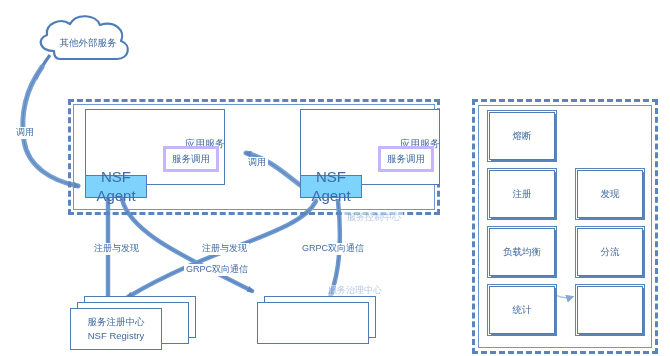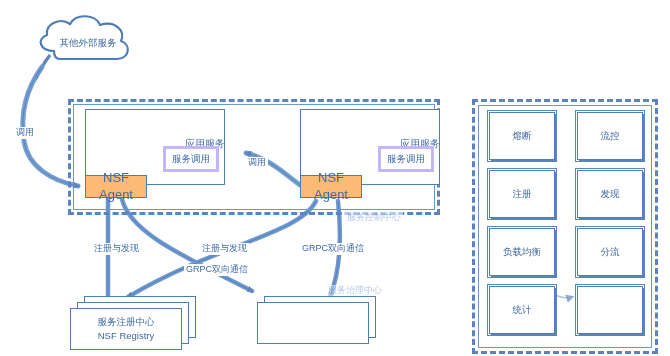--- a/index.html
+++ b/index.html
@@ -25,21 +25,21 @@
   }
   .inner-rule{
     position:absolute;box-sizing:border-box;border:1px solid #6d96cc;
   }
 
   
   .app-box{border:1.5px solid #4e7cb5;}
   .app-title{position:absolute;left:0;right:0;top:38px;text-align:right;font-size:10px;color:#41689e;}
 
   .svc-call{font-size:9.5px;}
-  .agent{font-size:13px;background:#fdba74;border:1px solid #4e7cb5;}
+  .agent{font-size:15px;background:#7dd3fc;border:1px solid #4e7cb5;}
 
   
   .stack{position:absolute;}
   .stack .card{position:absolute;background:#fff;border:1px solid #4e7cb5;box-sizing:border-box;}
   .stack .card.front{display:flex;align-items:center;justify-content:center;text-align:center;}
   .stack .card .t{font-size:9.5px;line-height:1.45;color:#41689e;}
 
   
   .cap{
     position:absolute;background:#fff;box-sizing:border-box;
@@ -141,38 +141,37 @@
 
   <div class="elabel" style="left:92px;top:234px;">注册与发现</div>
   <div class="elabel" style="left:200px;top:234px;">注册与发现</div>
   <div class="elabel" style="left:184px;top:255px;">GRPC双向通信</div>
   <div class="elabel" style="left:300px;top:234px;">GRPC双向通信</div>
   <div class="elabel faint" style="left:326px;top:276px;">服务治理中心</div>
 
   <div class="stack" style="left:70px;top:287px;width:130px;height:58px;">
     <div class="card" style="left:14px;top:0;width:112px;height:42px;"></div>
     <div class="card" style="left:7px;top:6px;width:112px;height:42px;"></div>
-    <div class="card front" style="left:0;top:12px;width:112px;height:42px;">
+    <div class="card front" style="left:0;top:12px;width:92px;height:42px;">
       <div class="t">
         <div>服务注册中心</div>
         <div>NSF Registry</div>
       </div>
     </div>
   </div>
 
   <div class="stack" style="left:250px;top:287px;width:130px;height:58px;">
     <div class="card" style="left:14px;top:0;width:112px;height:42px;"></div>
     <div class="card" style="left:7px;top:6px;width:112px;height:42px;"></div>
   </div>
 
   <div class="dashed" style="left:472px;top:90px;width:186px;height:255px;"></div>
   <div class="inner-rule" style="left:478px;top:96px;width:174px;height:243px;"></div>
 
   <div class="cap" style="left:489px;top:103px;width:66px;height:48px;">熔断</div>
-  <div class="cap" style="left:577px;top:103px;width:66px;height:48px;">流控</div>
 
   <div class="cap" style="left:489px;top:161px;width:66px;height:48px;">注册</div>
   <div class="cap" style="left:489px;top:219px;width:66px;height:48px;">负载均衡</div>
 
   <div class="cap" style="left:577px;top:161px;width:66px;height:48px;">发现</div>
   <div class="cap" style="left:577px;top:219px;width:66px;height:48px;">分流</div>
 
   <div class="cap" style="left:489px;top:277px;width:66px;height:48px;">统计</div>
   <div class="cap" style="left:577px;top:277px;width:66px;height:48px;"></div>
 

